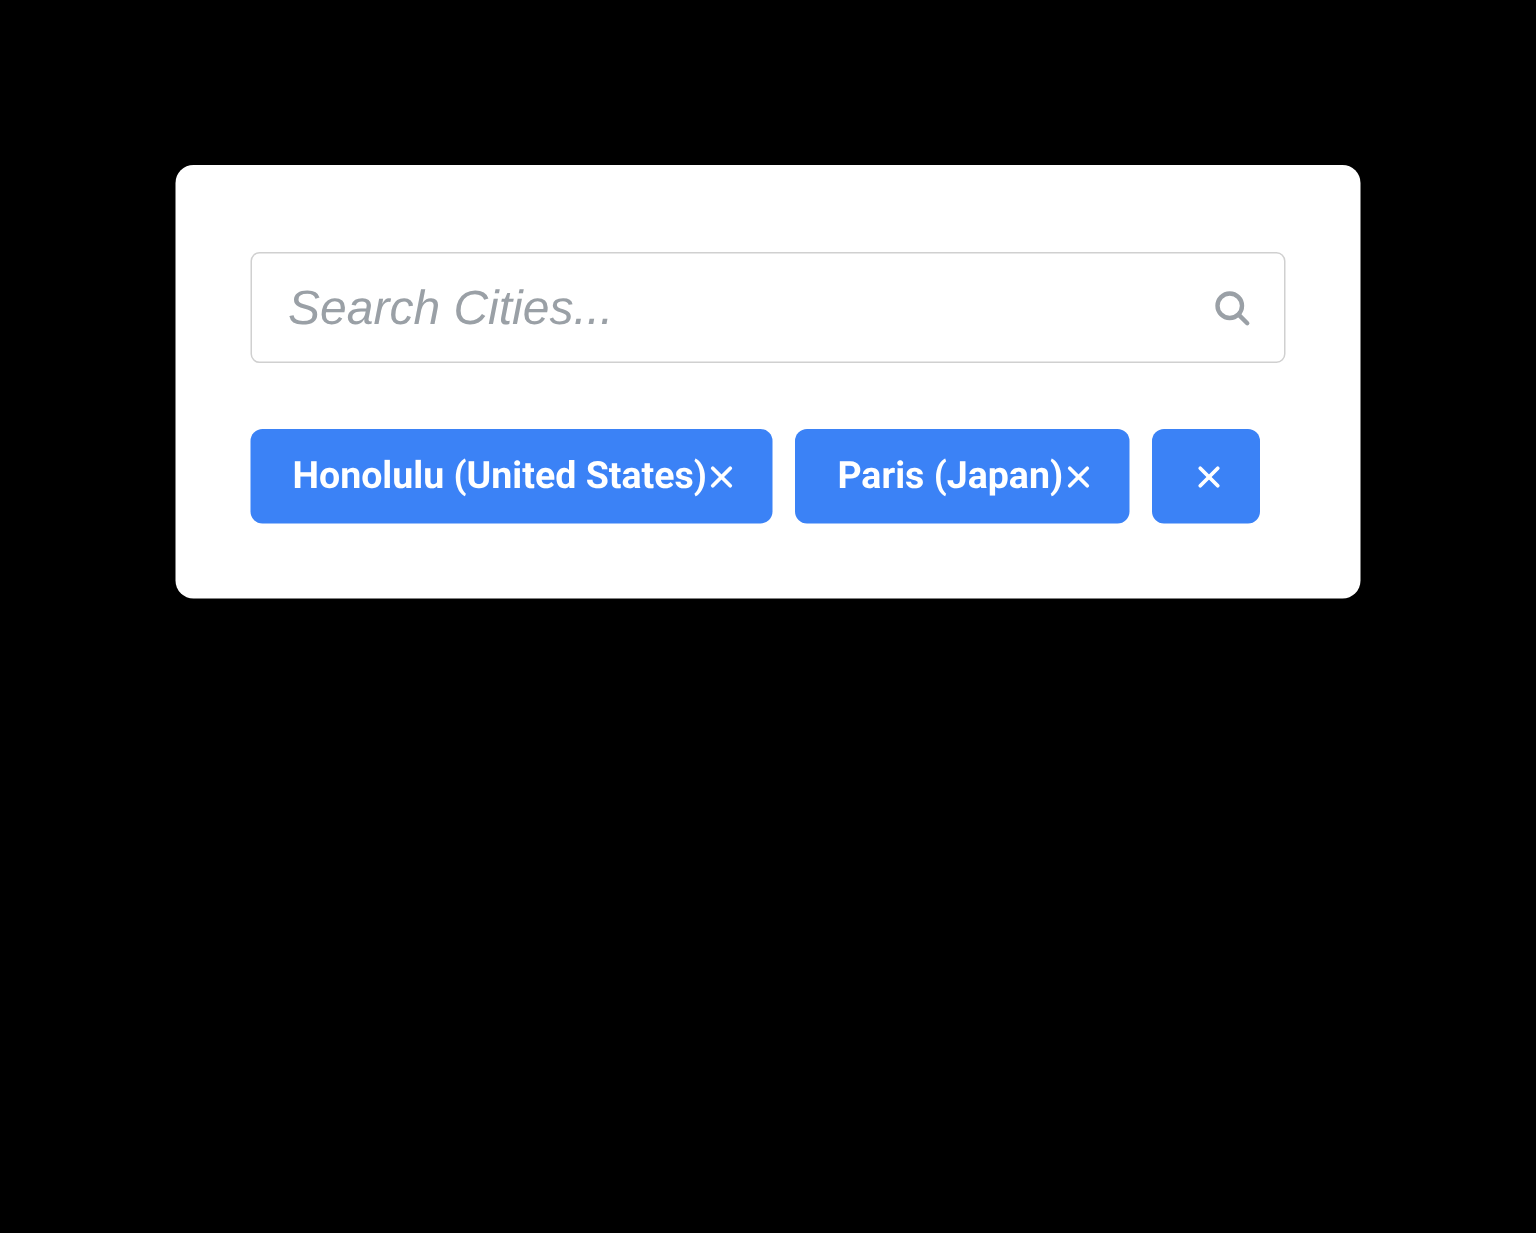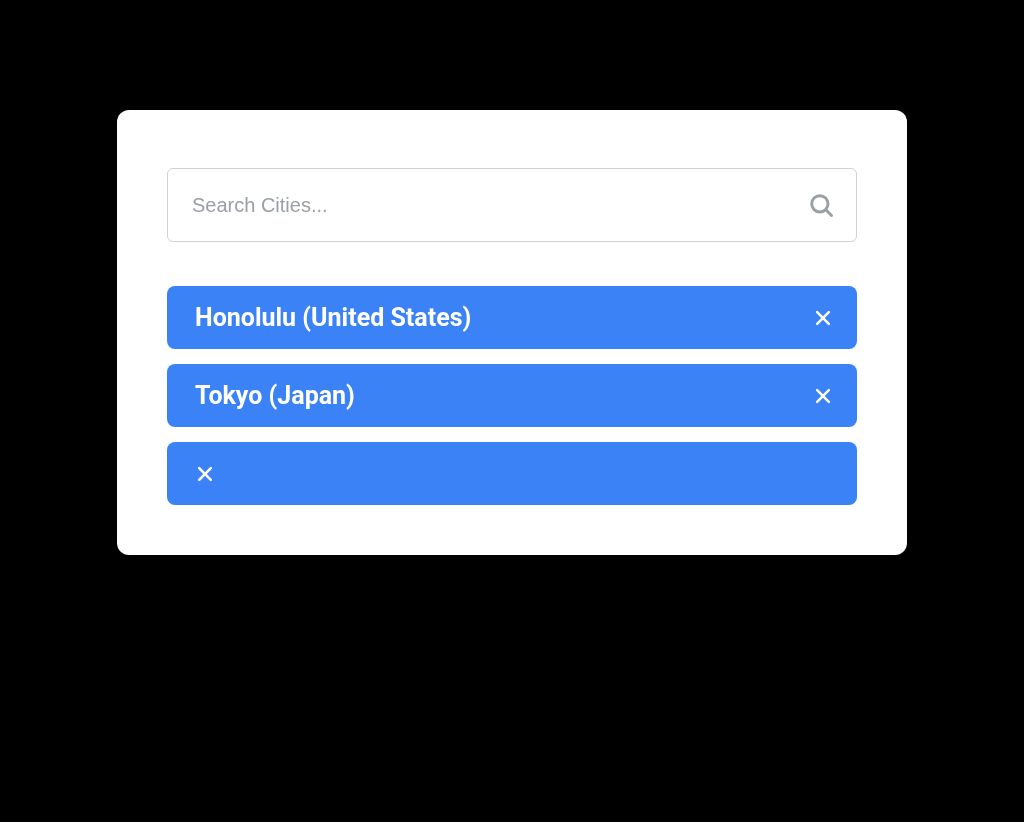--- a/index.html
+++ b/index.html
@@ -27,44 +27,45 @@
     .search-wrapper {
       position: relative;
       margin-bottom: 44px;
     }
     .search-input {
       width: 100%;
       height: 74px;
       border: 1px solid #d0d0d0;
       border-radius: 6px;
       padding: 0 60px 0 24px;
-      font-size: 20px;
+      font-size: 32px;
       color: #4a4f57;
       outline: none;
       background: #ffffff;
+      font-style: italic;
     }
     .search-input::placeholder {
       color: #9aa0a6;
     }
     .search-icon {
       position: absolute;
       right: 22px;
       top: 50%;
       transform: translateY(-50%);
       width: 28px;
       height: 28px;
       pointer-events: none;
     }
     .search-icon svg {
       width: 100%;
       height: 100%;
     }
     .chip-list {
       display: flex;
-      flex-direction: column;
+      flex-direction: row;
       gap: 15px;
     }
     .chip {
       display: flex;
       align-items: center;
       justify-content: space-between;
       background: #3b82f6;
       color: #ffffff;
       border-radius: 8px;
       height: 63px;
@@ -107,21 +108,21 @@
       <span class="chip-label">Honolulu (United States)</span>
       <span class="chip-close">
         <svg viewBox="0 0 24 24" fill="none" stroke="#ffffff" stroke-width="3" stroke-linecap="round">
           <line x1="5" y1="5" x2="19" y2="19"></line>
           <line x1="19" y1="5" x2="5" y2="19"></line>
         </svg>
       </span>
     </div>
 
     <div class="chip">
-      <span class="chip-label">Tokyo (Japan)</span>
+      <span class="chip-label">Paris (Japan)</span>
       <span class="chip-close">
         <svg viewBox="0 0 24 24" fill="none" stroke="#ffffff" stroke-width="3" stroke-linecap="round">
           <line x1="5" y1="5" x2="19" y2="19"></line>
           <line x1="19" y1="5" x2="5" y2="19"></line>
         </svg>
       </span>
     </div>
 
     <div class="chip">
       <span class="chip-close">

